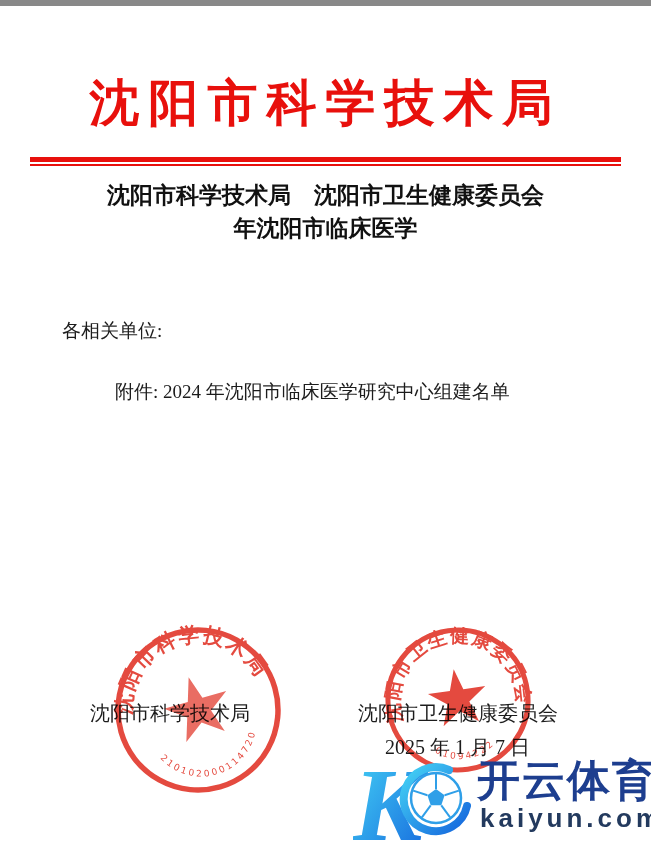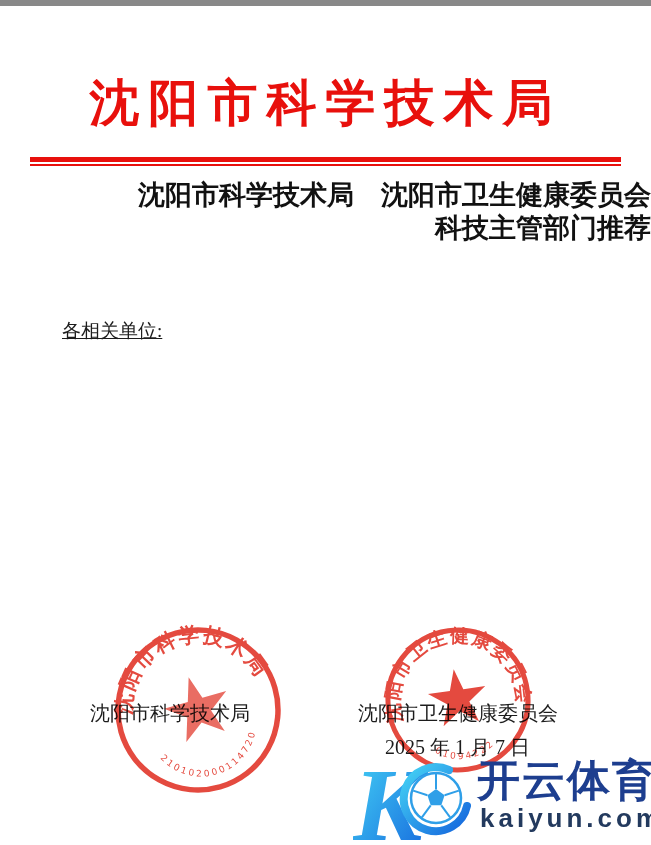--- a/index.html
+++ b/index.html
@@ -27,37 +27,37 @@
     white-space: nowrap;
   }
   .red-rule { position: absolute; left: 30px; width: 591px; background: #e8100c; }
   .red-rule.thick { top: 151px; height: 5px; }
   .red-rule.thin  { top: 158px; height: 2px; }
 
   
   .doc-title {
     position: absolute;
     top: 173px; left: 0; right: 0;
-    text-align: right;
+    text-align: center;
     color: #111;
     font-weight: bold;
-    font-size: 27px;
+    font-size: 23px;
     line-height: 33px;
     white-space: nowrap;
   }
 
   
   .body-block {
     position: absolute;
     top: 309px; left: 62px; width: 528px;
     color: #1c1c1c;
     font-size: 19px;
     line-height: 32px;
   }
-  .salutation { margin-bottom: 5px; text-decoration: underline; }
+  .salutation { margin-bottom: 5px; }
   .paragraph {
     text-indent: 2em;
     text-align: justify;
   }
   .attachment {
     margin-top: 29px;
     padding-left: 53px;
   }
 
   
@@ -99,25 +99,26 @@
 <body>
 
 <div class="page">
 
   <div class="letterhead">沈阳市科学技术局</div>
   <div class="red-rule thick"></div>
   <div class="red-rule thin"></div>
 
   <div class="doc-title">
     <div>沈阳市科学技术局　沈阳市卫生健康委员会</div>
-    <div>科技主管部门推荐</div>
+    <div>年沈阳市临床医学</div>
   </div>
 
   <div class="body-block">
     <div class="salutation">各相关单位:</div>
+    <div class="attachment">附件: 2024 年沈阳市临床医学研究中心组建名单</div>
   </div>
 
   <div class="sig sig-left">沈阳市科学技术局</div>
   <div class="sig sig-right">沈阳市卫生健康委员会</div>
   <div class="sig sig-date">2025 年 1 月 7 日</div>
 
   <svg class="seal seal-left" width="172" height="172" viewBox="0 0 172 172">
     <defs>
       <path id="arcTopL" d="M 22,100 A 66,66 0 1 1 150,100" fill="none"></path>
       <path id="arcBotL" d="M 34,116 A 55,55 0 0 0 138,116" fill="none"></path>

